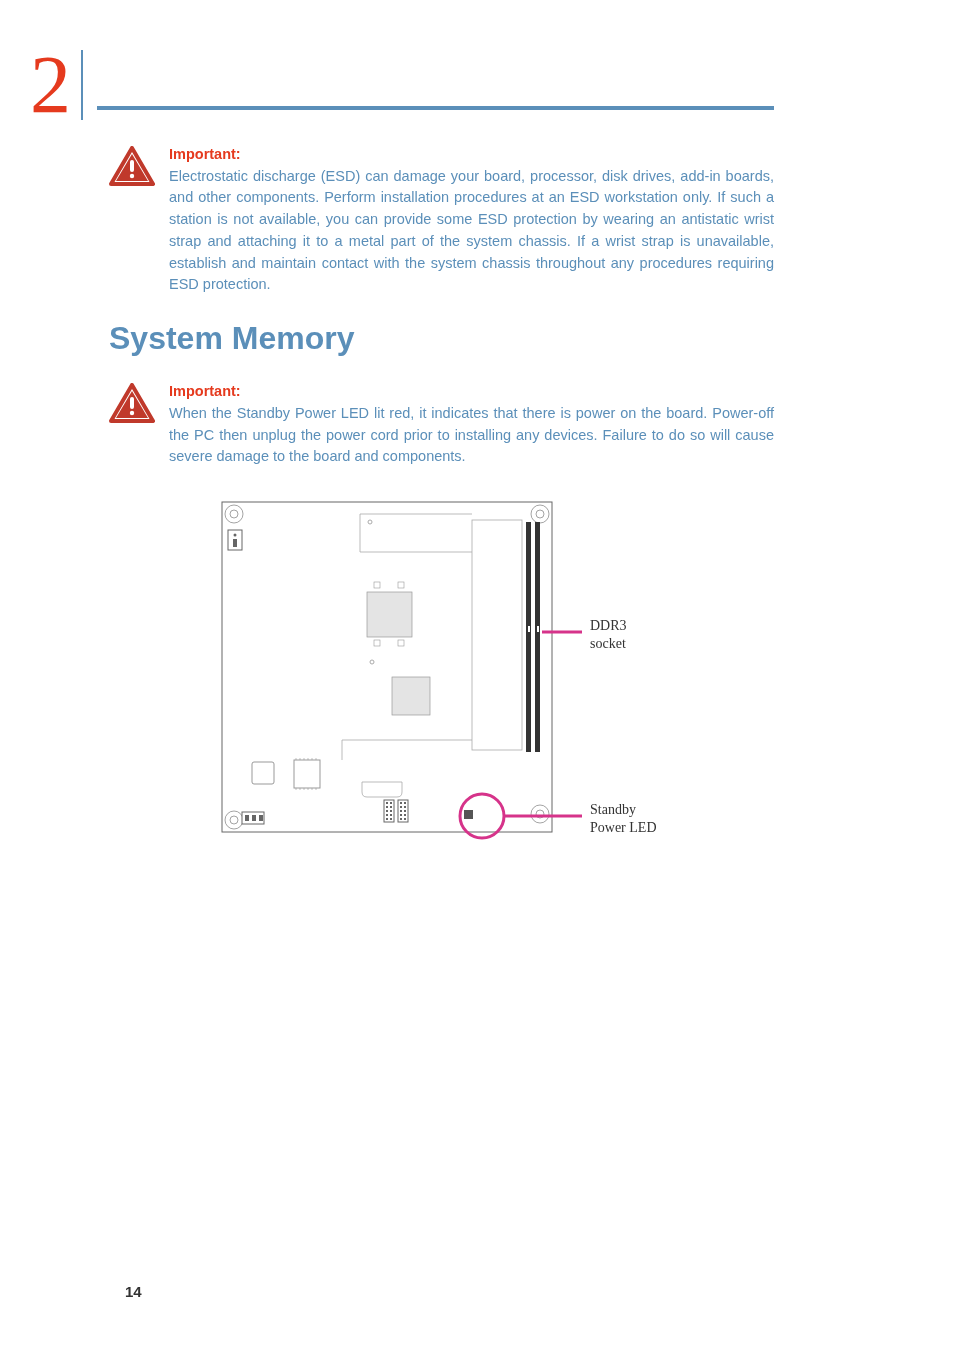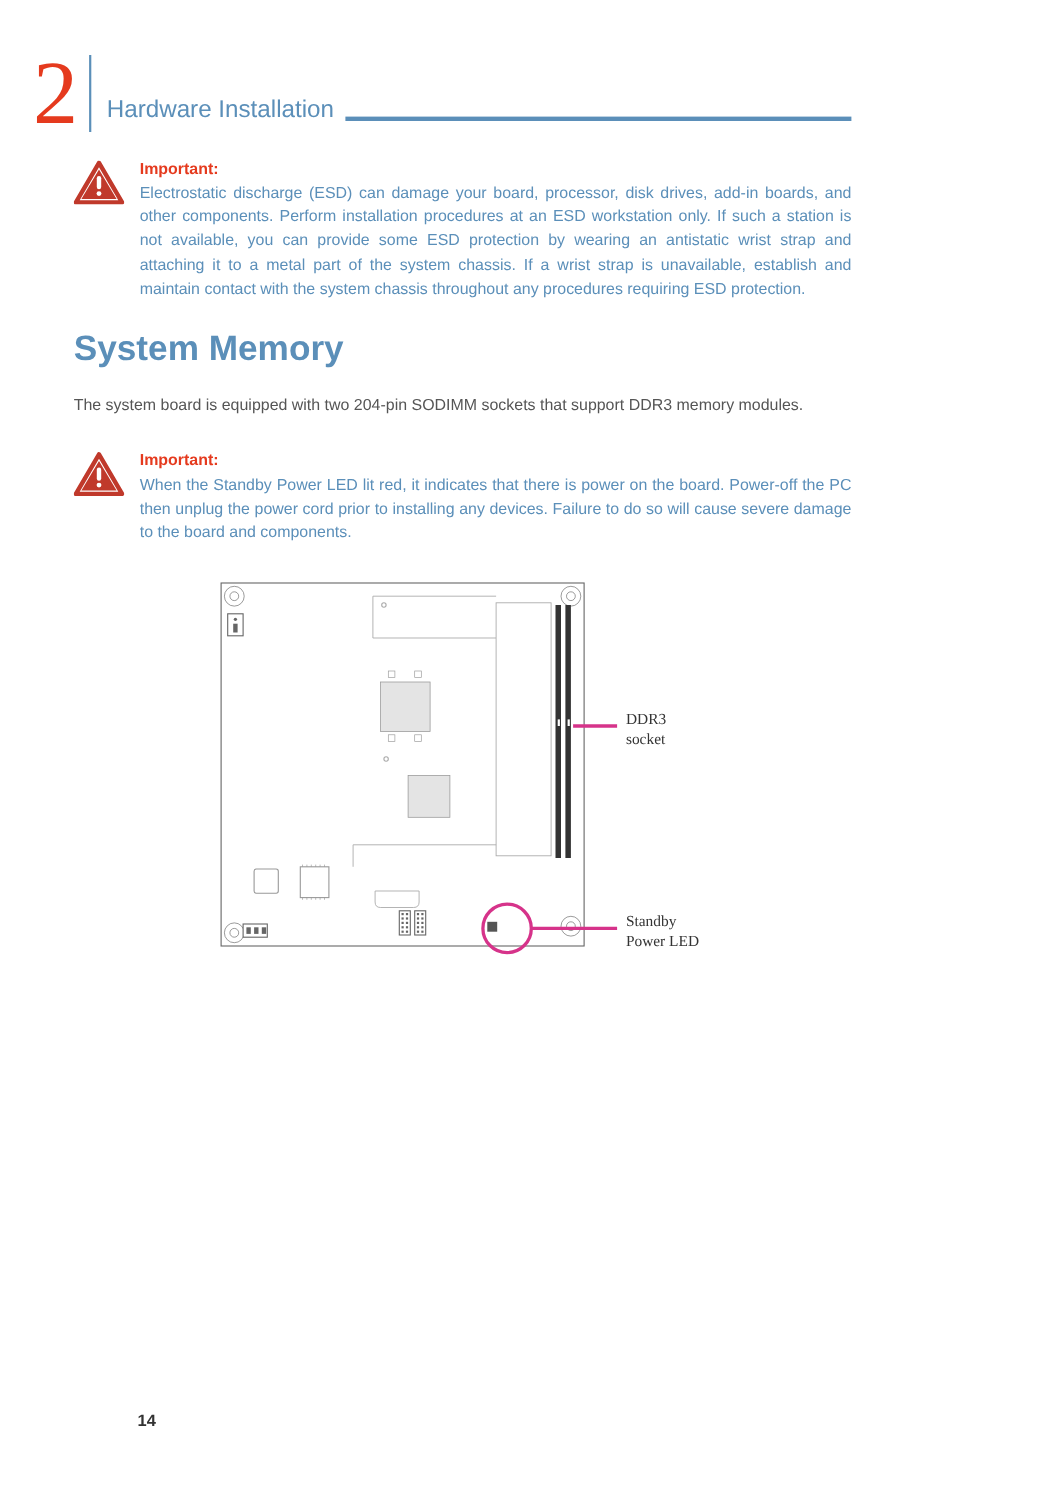--- a/index.html
+++ b/index.html
@@ -51,21 +51,21 @@
     top: -2px;
   }
   .hline {
     flex: 1;
     height: 4px;
     background: #5b8fb9;
     position: relative;
     top: -4px;
   }
   .content {
-    padding-left: 67px;
+    padding-left: 109px;
     padding-right: 180px;
   }
   .important-block {
     display: flex;
     align-items: flex-start;
     margin-bottom: 24px;
   }
   .warn-icon {
     flex: 0 0 auto;
     margin-right: 14px;
@@ -112,21 +112,20 @@
   }
 </style>
 </head>
 <body>
 
 <div class="page">
 
   <div class="header-row">
     <span class="chapter-num">2</span>
     <span class="vline"></span>
-    <span class="section-title">Hardware Installation</span>
     <span class="hline"></span>
   </div>
 
   <div class="content">
 
     <div class="important-block">
       <span class="warn-icon">
         <svg width="46" height="40" viewBox="0 0 46 40">
           <polygon points="23,2 44,38 2,38" fill="none" stroke="#c0392b" stroke-width="4" stroke-linejoin="round"></polygon>
           <polygon points="23,8 39,35 7,35" fill="#c0392b"></polygon>
@@ -135,21 +134,20 @@
         </svg>
       </span>
       <div class="important-text">
         <span class="important-label">Important:</span><br>
         <span>Electrostatic discharge (ESD) can damage your board, processor, disk drives, add-in boards, and other components. Perform installation procedures at an ESD workstation only. If such a station is not available, you can provide some ESD protection by wearing an antistatic wrist strap and attaching it to a metal part of the system chassis. If a wrist strap is unavailable, establish and maintain contact with the system chassis throughout any procedures requiring ESD protection.</span>
       </div>
     </div>
 
     <h1 class="h1">System Memory</h1>
 
-    <p class="body-text">The system board is equipped with two 204-pin SODIMM sockets that support DDR3 memory modules.</p>
 
     <div class="important-block">
       <span class="warn-icon">
         <svg width="46" height="40" viewBox="0 0 46 40">
           <polygon points="23,2 44,38 2,38" fill="none" stroke="#c0392b" stroke-width="4" stroke-linejoin="round"></polygon>
           <polygon points="23,8 39,35 7,35" fill="#c0392b"></polygon>
           <rect x="21" y="14" width="4" height="12" rx="2" fill="#fff"></rect>
           <circle cx="23" cy="30" r="2.2" fill="#fff"></circle>
         </svg>
       </span>

